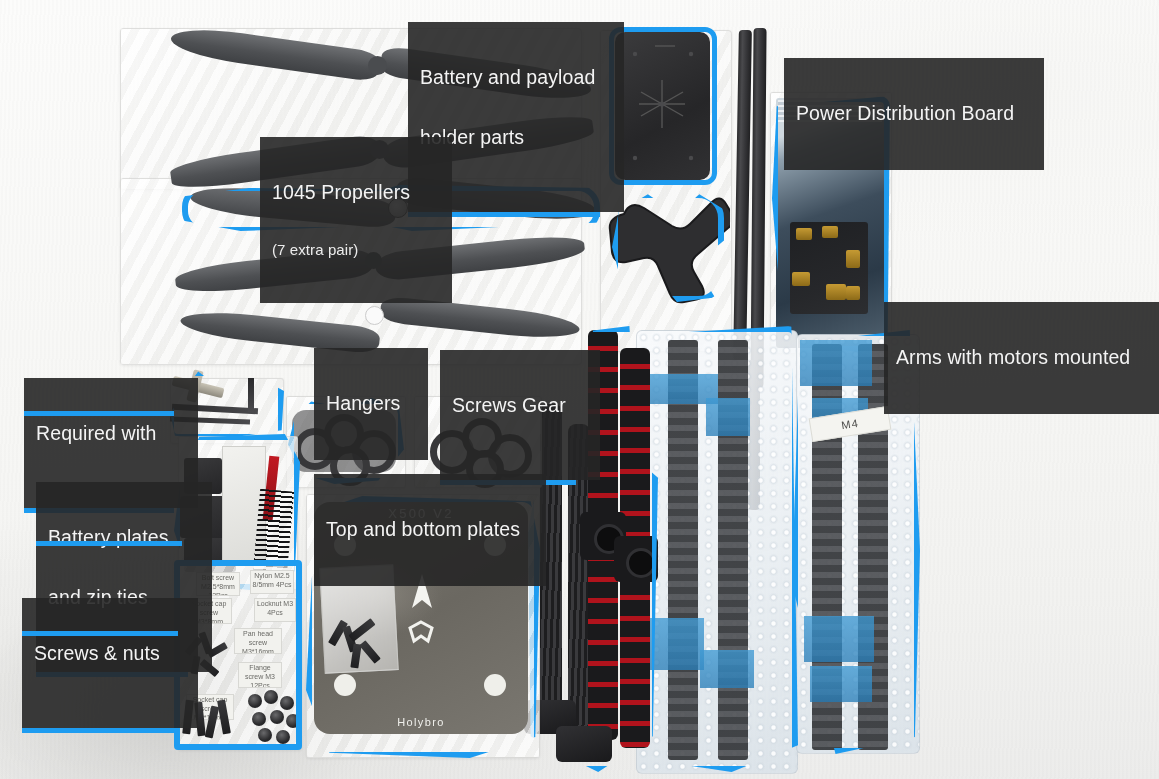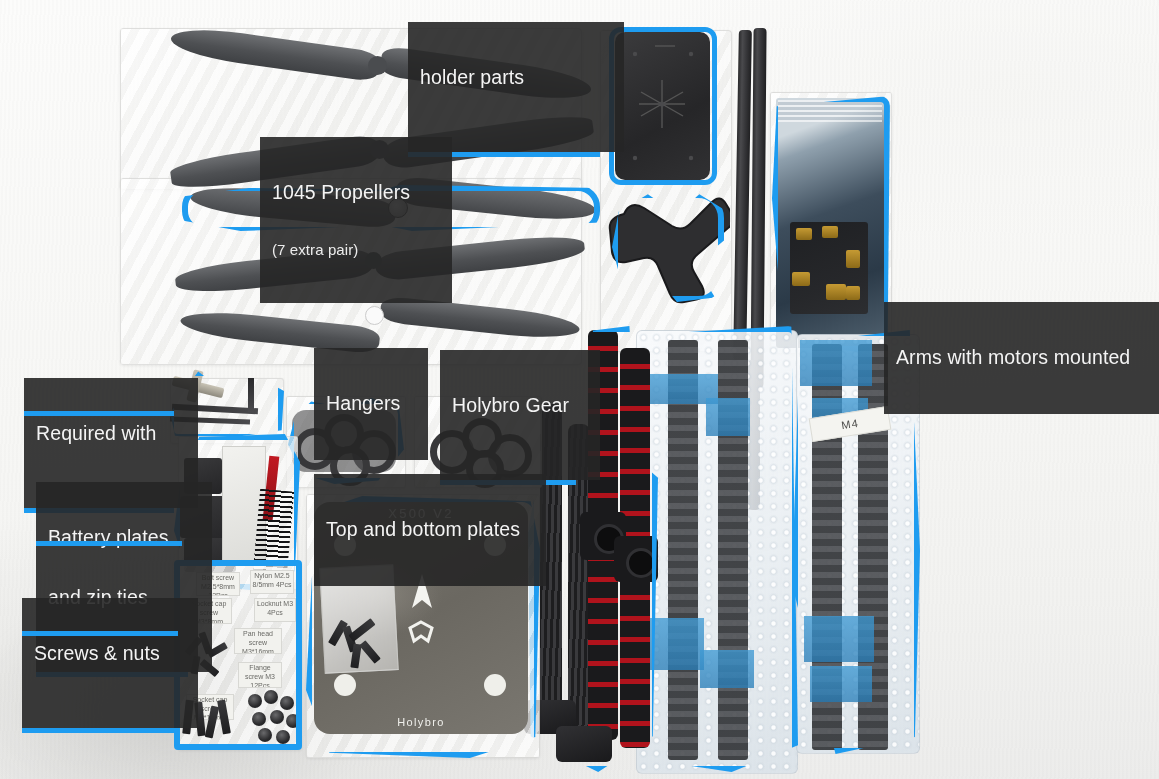--- a/index.html
+++ b/index.html
@@ -470,36 +470,40 @@
   <div class="nut" style="left:280px;top:696px;width:14px;height:14px;"></div>
   <div class="nut" style="left:252px;top:712px;width:14px;height:14px;"></div>
   <div class="nut" style="left:270px;top:710px;width:14px;height:14px;"></div>
   <div class="nut" style="left:286px;top:714px;width:14px;height:14px;"></div>
   <div class="nut" style="left:258px;top:728px;width:14px;height:14px;"></div>
   <div class="nut" style="left:276px;top:730px;width:14px;height:14px;"></div>
 
   <div class="hl" style="left:174px;top:560px;width:128px;height:190px;border-radius:4px;border-width:6px;"></div>
 
   <div class="label" style="left:408px;top:22px;width:192px;">
+    <span class="l1">Battery and payload</span>
     <span class="l1">holder parts</span>
     <span class="ul" style="width:192px;"></span>
   </div>
 
   <div class="label" style="left:260px;top:131px;width:168px;margin-top:6px;">
     <span class="l1">1045 Propellers</span>
     <span class="l2">(7 extra pair)</span>
   </div>
 
+  <div class="label" style="left:784px;top:58px;width:236px;">
+    <span class="l1">Power Distribution Board</span>
+  </div>
 
   <div class="label" style="left:884px;top:302px;width:275px;">
     <span class="l1">Arms with motors mounted</span>
   </div>
 
   <div class="label" style="left:440px;top:350px;width:136px;">
-    <span class="l1">Holybro Gear</span>
+    <span class="l1">Screws Gear</span>
     <span class="ul" style="width:136px;"></span>
   </div>
 
   <div class="label" style="left:314px;top:348px;width:90px;">
     <span class="l1">Hangers</span>
   </div>
 
   <div class="label" style="left:24px;top:378px;width:150px;">
     <span class="l1">Required with</span>
     <span class="ul" style="width:150px;"></span>

